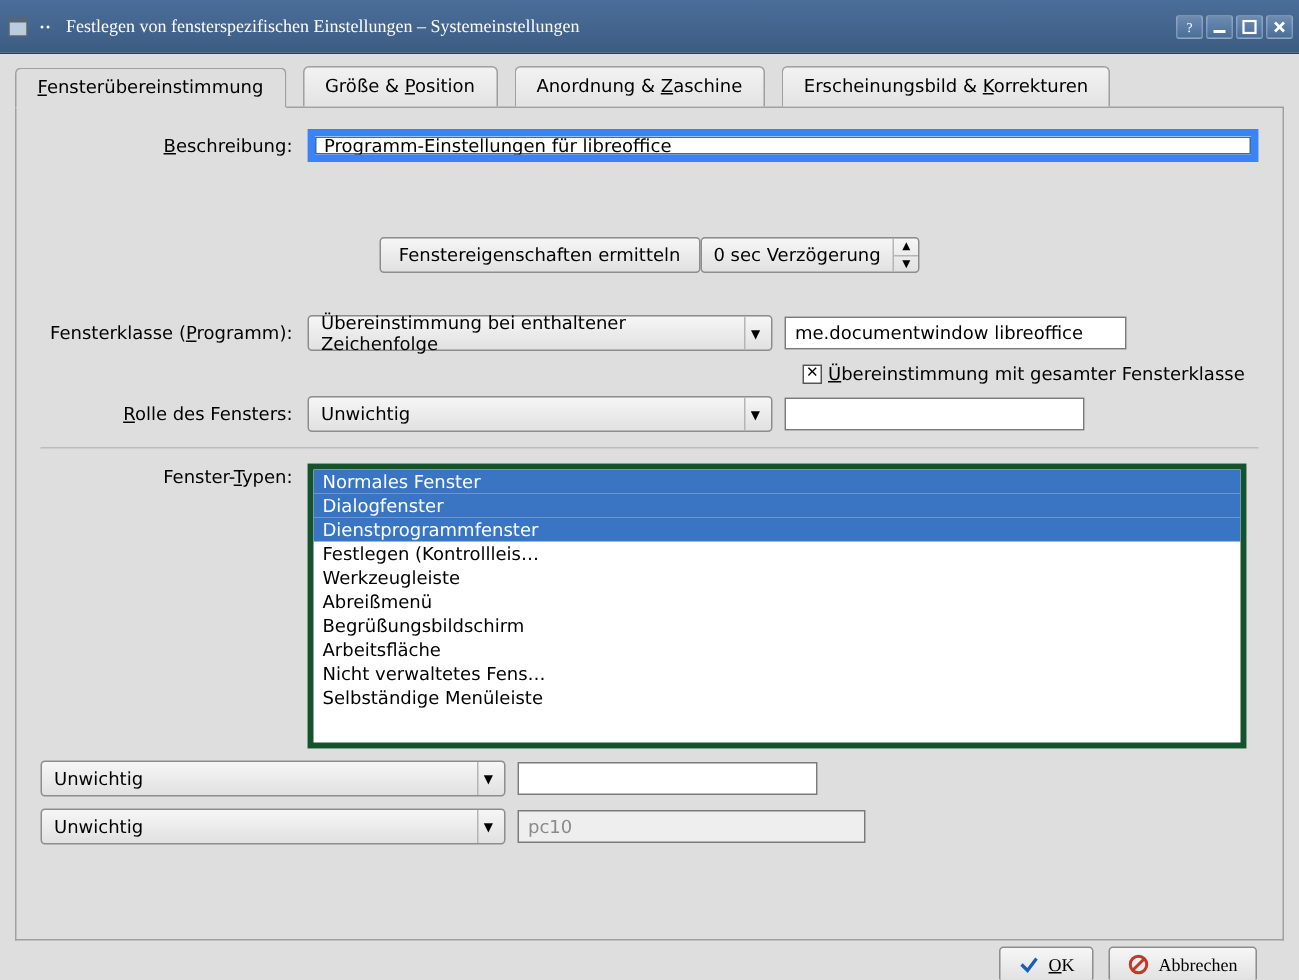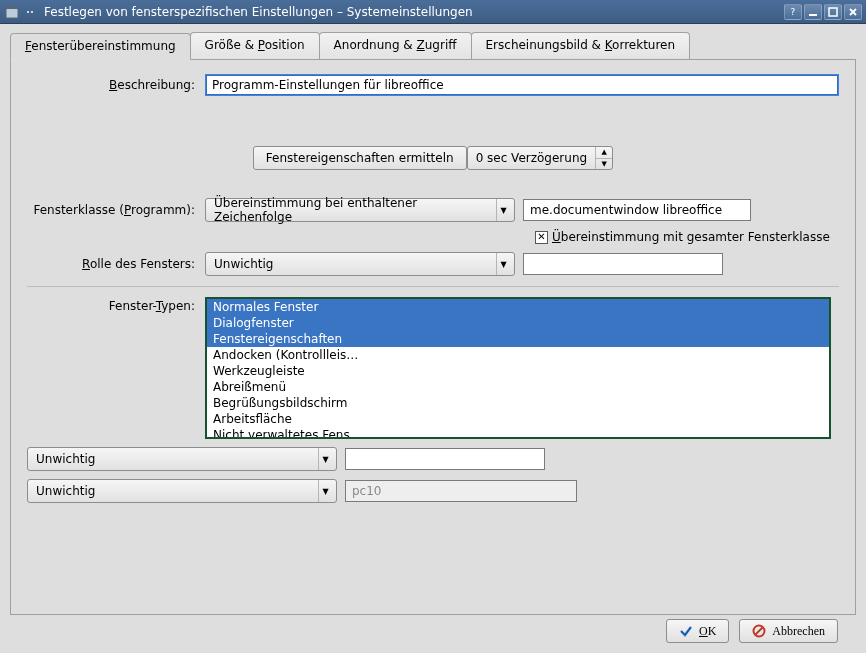--- a/index.html
+++ b/index.html
@@ -8,28 +8,29 @@
     padding: 0;
     font-family: "DejaVu Sans", "Liberation Sans", sans-serif;
     font-size: 12px;
     background: #dedede;
     color: #000;
     width: 866px;
     height: 653px;
     overflow: hidden;
   }
   .titlebar {
-    height: 24px;
+    height: 36px;
     background: linear-gradient(#4a6e99, #3d5c83);
     color: #fff;
     display: flex;
     align-items: center;
     padding: 0 4px;
     font-size: 12px;
     border-bottom: 1px solid #2c3e5a;
+    font-family: Liberation Serif, serif;
   }
   .titlebar .icon-box {
     width: 16px; height: 16px;
     display: inline-flex;
     align-items: center;
     justify-content: center;
     margin-right: 2px;
   }
   .titlebar .title-text {
     flex: 0 0 auto;
@@ -49,21 +50,21 @@
   }
 
   .window-body {
     position: relative;
     padding: 8px 10px 10px 10px;
     height: calc(653px - 22px);
   }
 
   .tab-bar {
     display: flex;
-    gap: 0;
+    gap: 12px;
     border-bottom: 1px solid #a0a0a0;
     position: relative;
   }
   .tab {
     padding: 5px 14px 6px 14px;
     border: 1px solid #a0a0a0;
     border-bottom: none;
     margin-right: -1px;
     background: linear-gradient(#f2f2f2,#e3e3e3);
     border-top-left-radius: 4px;
@@ -103,21 +104,21 @@
   .text-input {
     height: 22px;
     border: 1px solid #7a7a7a;
     background: #fff;
     padding: 2px 6px;
     font-family: inherit;
     font-size: 12px;
     outline: none;
   }
   .text-input.focused {
-    border: 1px solid #3b82f6;
+    border: 5px solid #3b82f6;
     box-shadow: 0 0 0 1px #3a6ea5 inset;
   }
   .text-input.disabled {
     background: #eeeeee;
     color: #8a8a8a;
   }
 
   .btn {
     height: 24px;
     border: 1px solid #8d8d8d;
@@ -179,23 +180,23 @@
     height: 100%;
     margin-left:6px;
   }
 
   .hr {
     border-top: 1px solid #bcbcbc;
     margin: 10px 0;
   }
 
   .listbox {
-    border: 2px solid #14532d;
+    border: 4px solid #14532d;
     background: #fff;
-    height: 142px;
+    height: 190px;
     overflow: auto;
     width: 626px;
   }
   .listbox .item {
     padding: 1px 6px;
     cursor: pointer;
     white-space: nowrap;
   }
   .listbox .item.selected {
     background: #3a75c4;
@@ -273,21 +274,21 @@
 <div class="window-body">
 
   <div class="tab-bar">
     <div class="tab active">
       <span></span><span class="u">F</span><span>ensterübereinstimmung</span>
     </div>
     <div class="tab">
       <span>Größe &amp; </span><span class="u">P</span><span>osition</span>
     </div>
     <div class="tab">
-      <span>Anordnung &amp; </span><span class="u">Z</span><span>ugriff</span>
+      <span>Anordnung &amp; </span><span class="u">Z</span><span>aschine</span>
     </div>
     <div class="tab">
       <span>Erscheinungsbild &amp; </span><span class="u">K</span><span>orrekturen</span>
     </div>
   </div>
 
   <div class="tab-page">
 
     <div class="row">
       <div class="label-col">
@@ -344,22 +345,22 @@
 
     <div class="hr"></div>
 
     <div class="row" style="align-items:flex-start">
       <div class="label-col" style="padding-top:2px">
         <span>Fenster-</span><span class="u">T</span><span>ypen:</span>
       </div>
       <div class="listbox" id="types-list">
           <div class="item selected">Normales Fenster</div>
           <div class="item selected">Dialogfenster</div>
-          <div class="item selected">Fenstereigenschaften</div>
-          <div class="item">Andocken (Kontrollleis…</div>
+          <div class="item selected">Dienstprogrammfenster</div>
+          <div class="item">Festlegen (Kontrollleis…</div>
           <div class="item">Werkzeugleiste</div>
           <div class="item">Abreißmenü</div>
           <div class="item">Begrüßungsbildschirm</div>
           <div class="item">Arbeitsfläche</div>
           <div class="item">Nicht verwaltetes Fens…</div>
           <div class="item">Selbständige Menüleiste</div>
         </div>
     </div>
 
     <div class="row" style="margin-top:8px">

